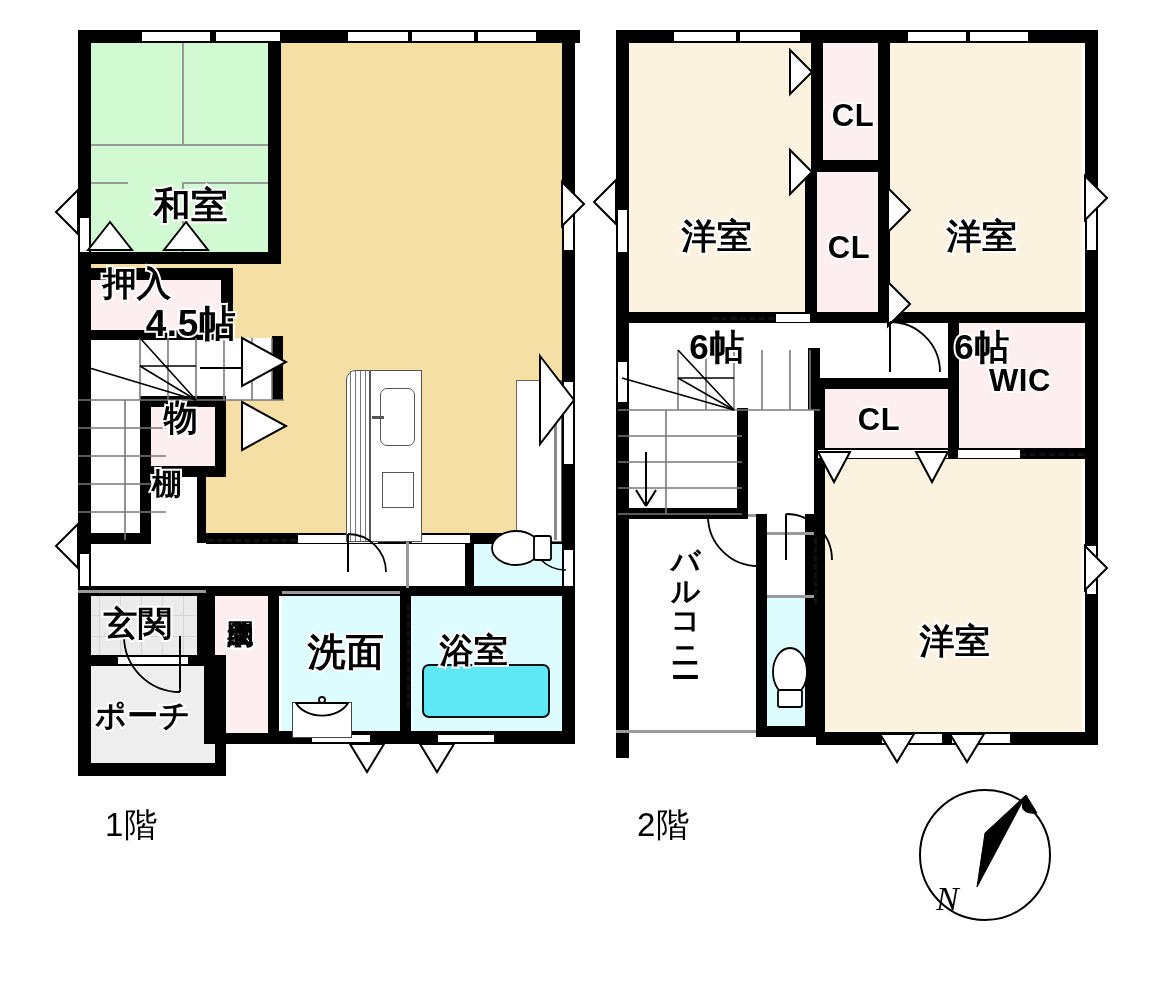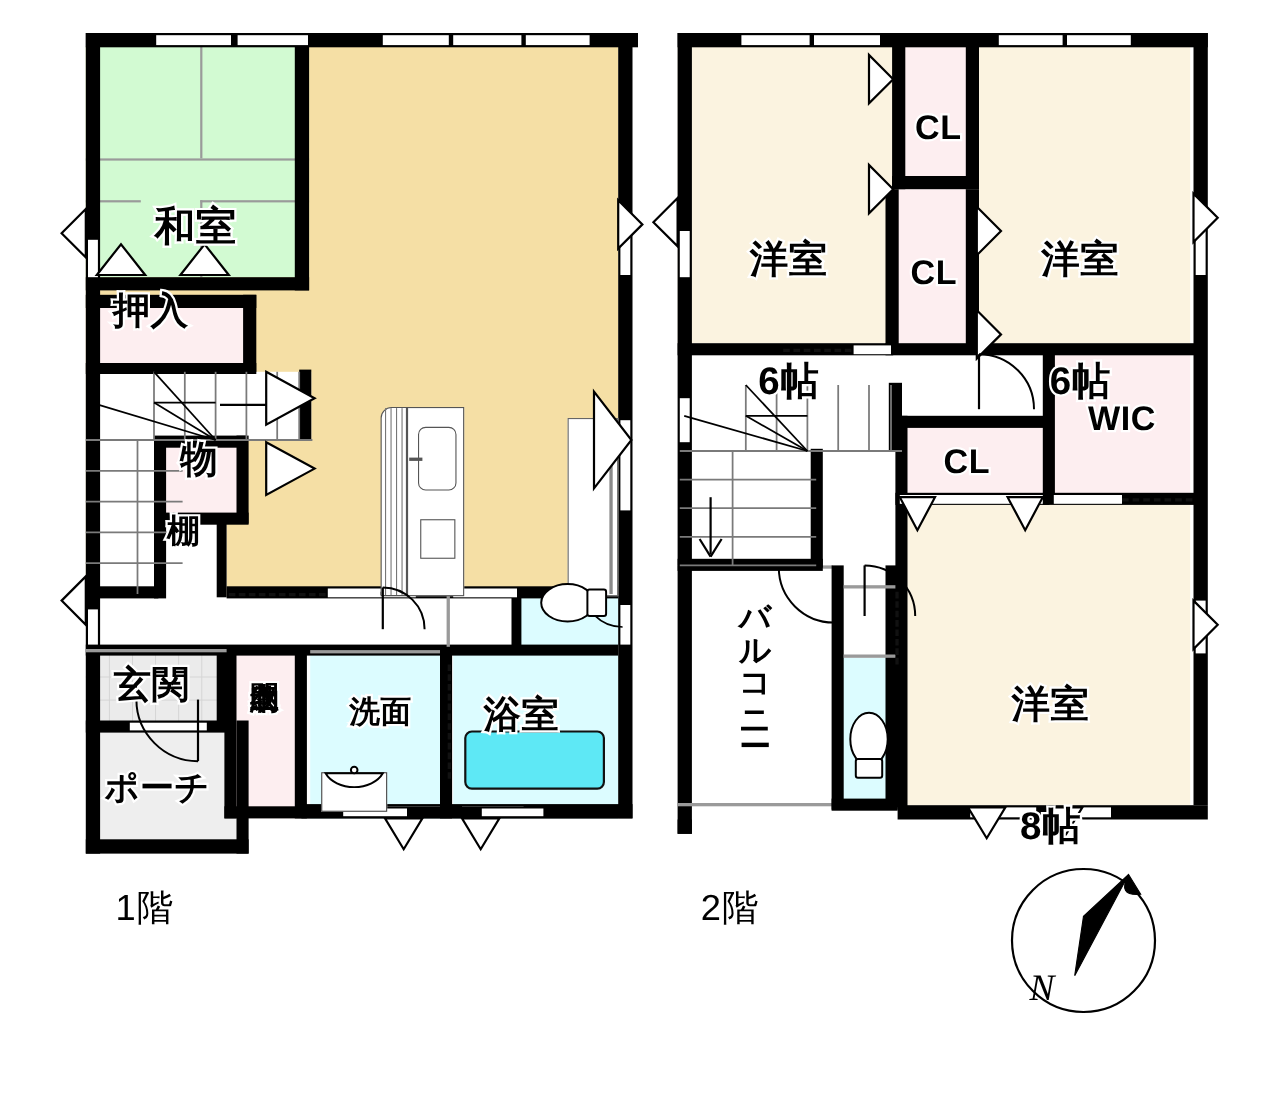--- a/index.html
+++ b/index.html
@@ -424,56 +424,56 @@
       </g>
 
       <g transform="translate(985,855)">
         <circle cx="0" cy="0" r="65" fill="#ffffff" stroke="#000" stroke-width="2"></circle>
         <path d="M 41 -60 L -8 32 L 0 -22 Z" fill="#000000" stroke="#000" stroke-width="1"></path>
         <path d="M 41 -60 Q 30 -40 52 -42 Z" fill="#000000" stroke="#000" stroke-width="1"></path>
       </g>
     </g>
   </svg>
 
-  <div class="lbl" style="left:78px;top:108px;width:200px;font-size:37px;">
+  <div class="lbl" style="left:78px;top:108px;width:200px;font-size:37px;padding-left:13px;">
     <div>和室</div>
+    <div>4.5帖</div>
   </div>
 
   <div class="lbl" style="left:320px;top:173px;width:200px;font-size:37px;">
   </div>
 
   <div class="lbl" style="left:82px;top:265px;width:110px;font-size:34px;">押入</div>
 
   <div class="lbl" style="left:150px;top:400px;width:62px;font-size:34px;">物</div>
 
   <div class="lbl" style="left:142px;top:468px;width:50px;font-size:30px;">棚</div>
 
   <div class="lbl" style="left:88px;top:605px;width:100px;font-size:34px;">玄関</div>
 
   <div class="lbl" style="left:78px;top:700px;width:130px;font-size:31px;">ポーチ</div>
 
   <div class="lbl vert" style="left:226px;top:600px;width:28px;font-size:26px;">土間収納</div>
 
-  <div class="lbl" style="left:296px;top:632px;width:100px;font-size:28px;">洗面</div>
+  <div class="lbl" style="left:296px;top:632px;width:100px;font-size:38px;">洗面</div>
 
   <div class="lbl" style="left:424px;top:632px;width:100px;font-size:34px;">浴室</div>
 
   <div class="lbl" style="left:648px;top:143px;width:138px;font-size:35px;">
     <div>洋室</div>
     <div>6帖</div>
   </div>
 
   <div class="lbl" style="left:913px;top:143px;width:138px;font-size:35px;">
     <div>洋室</div>
     <div>6帖</div>
   </div>
 
   <div class="lbl" style="left:886px;top:548px;width:138px;font-size:35px;">
     <div>洋室</div>
-    <div>8帖</div>
   </div>
 
   <div class="lbl" style="left:820px;top:100px;width:66px;font-size:31px;">CL</div>
 
   <div class="lbl" style="left:816px;top:232px;width:66px;font-size:31px;">CL</div>
 
   <div class="lbl" style="left:846px;top:404px;width:66px;font-size:31px;">CL</div>
 
   <div class="lbl" style="left:965px;top:365px;width:110px;font-size:31px;">WIC</div>
 

